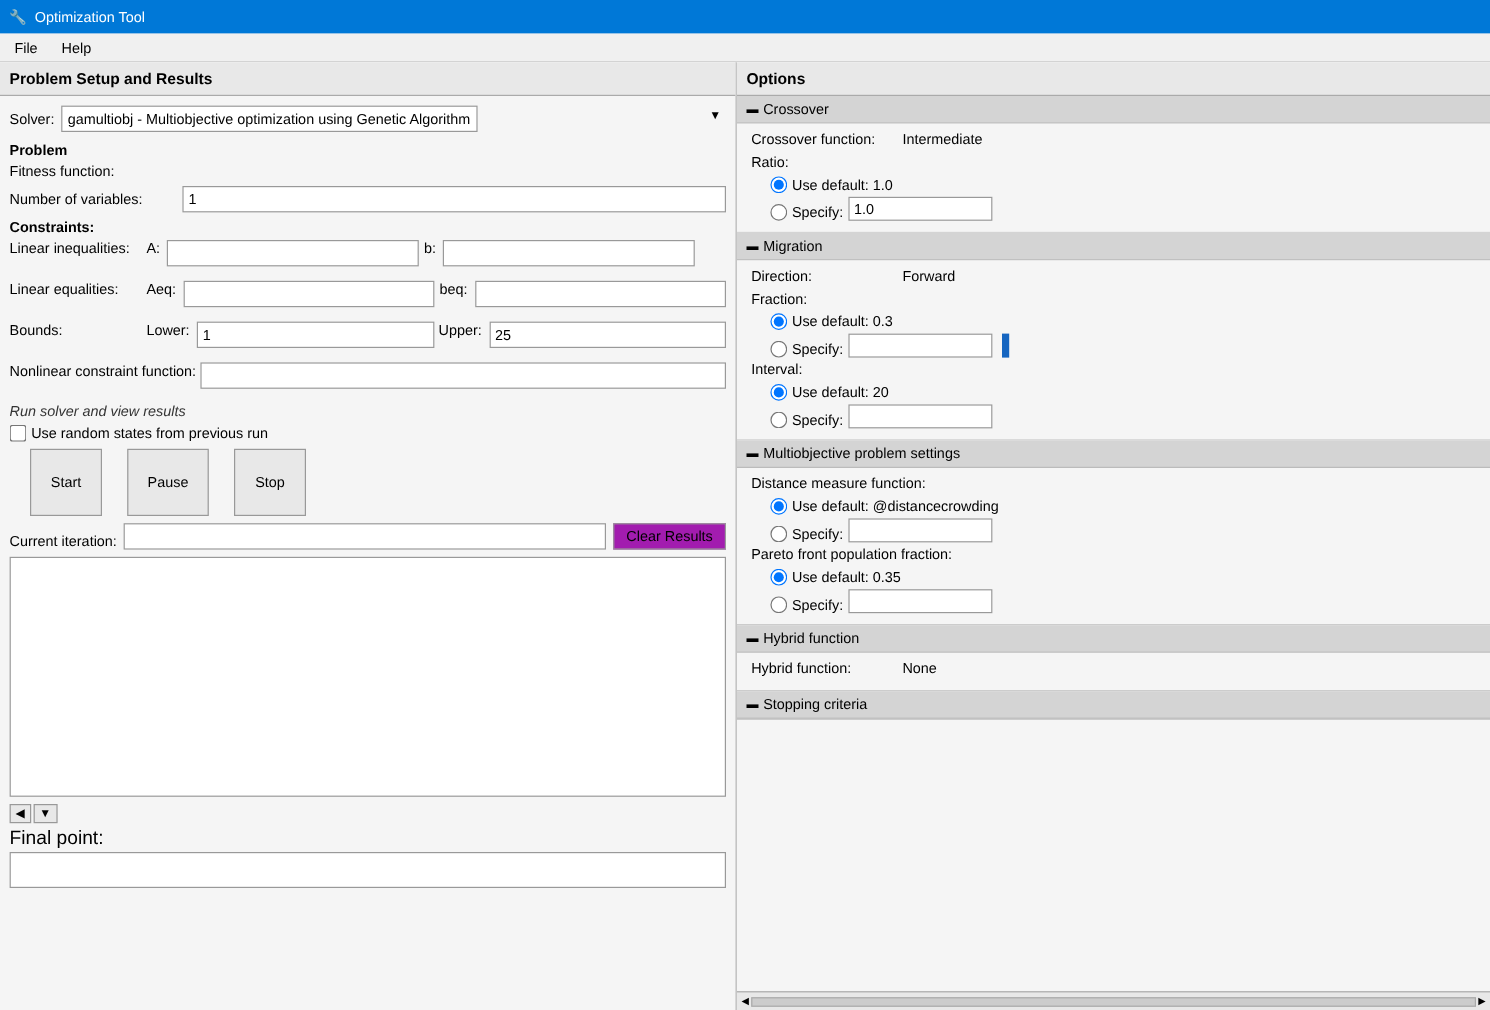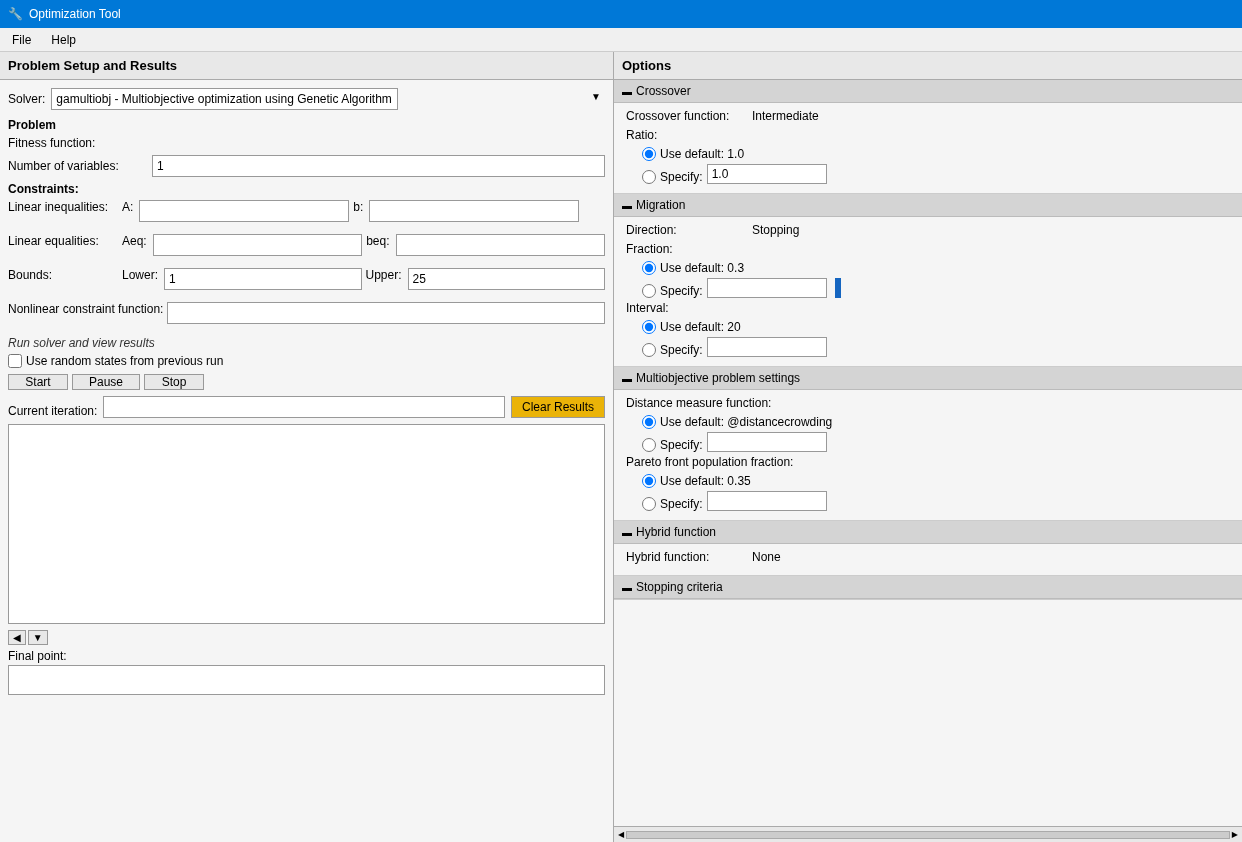--- a/index.html
+++ b/index.html
@@ -164,47 +164,48 @@
       margin-bottom: 6px;
     }
     .checkbox-row input[type=checkbox] { width: 14px; height: 14px; }
 
     .buttons-row {
       display: flex;
       gap: 4px;
       margin-bottom: 6px;
     }
     .btn {
-      padding: 0 16px;
+      padding: 20px 16px;
       font-size: 12px;
       border: 1px solid #999;
       background: #e8e8e8;
       cursor: pointer;
       min-width: 60px;
       text-align: center;
+      margin-left: 17px;
     }
 
     .iteration-row {
       display: flex;
       align-items: flex-end;
       gap: 6px;
       margin-bottom: 6px;
     }
     .iteration-label { font-size: 12px; white-space: nowrap; }
     .iteration-input {
       flex: 1;
       height: 22px;
       border: 1px solid #999;
       background: white;
     }
     .clear-btn {
       padding: 3px 10px;
       font-size: 12px;
       border: 1px solid #999;
-      background: #eab308;
+      background: #a21caf;
       cursor: pointer;
       white-space: nowrap;
     }
 
     .results-area {
       flex: 1;
       border: 1px solid #999;
       background: white;
       min-height: 200px;
       margin-bottom: 6px;
@@ -218,21 +219,21 @@
     }
     .arrow-btn {
       font-size: 10px;
       border: 1px solid #999;
       background: #e8e8e8;
       padding: 1px 4px;
       cursor: pointer;
     }
 
     .final-point-section { margin-top: 2px; }
-    .final-point-label { font-size: 12px; margin-bottom: 2px; }
+    .final-point-label { font-size: 16px; margin-bottom: 2px; }
     .final-point-area {
       border: 1px solid #999;
       background: white;
       height: 30px;
       width: 100%;
     }
 
     
     #right-panel {
       flex: 1;
@@ -473,21 +474,21 @@
                 <span class="radio-label">Specify:</span>
                 <input type="text" class="radio-input" value="1.0" style="">
               </div>
             </div>
           </div>
           <div class="options-section">
             <div class="options-section-header"><span class="collapse-icon">▬</span> Migration</div>
             <div class="options-section-body">
               <div class="opt-row">
                 <span class="opt-label">Direction:</span>
-                <span class="opt-value">Stopping</span>
+                <span class="opt-value">Forward</span>
               </div>
               <div class="opt-row">
                 <span class="opt-label">Fraction:</span>
               </div>
               <div class="radio-row">
                 <input type="radio" name="migration-1" checked="" style="">
                 <span class="radio-label">Use default: 0.3</span>
               </div>
               <div class="radio-row">
                 <input type="radio" name="migration-1" style="">

